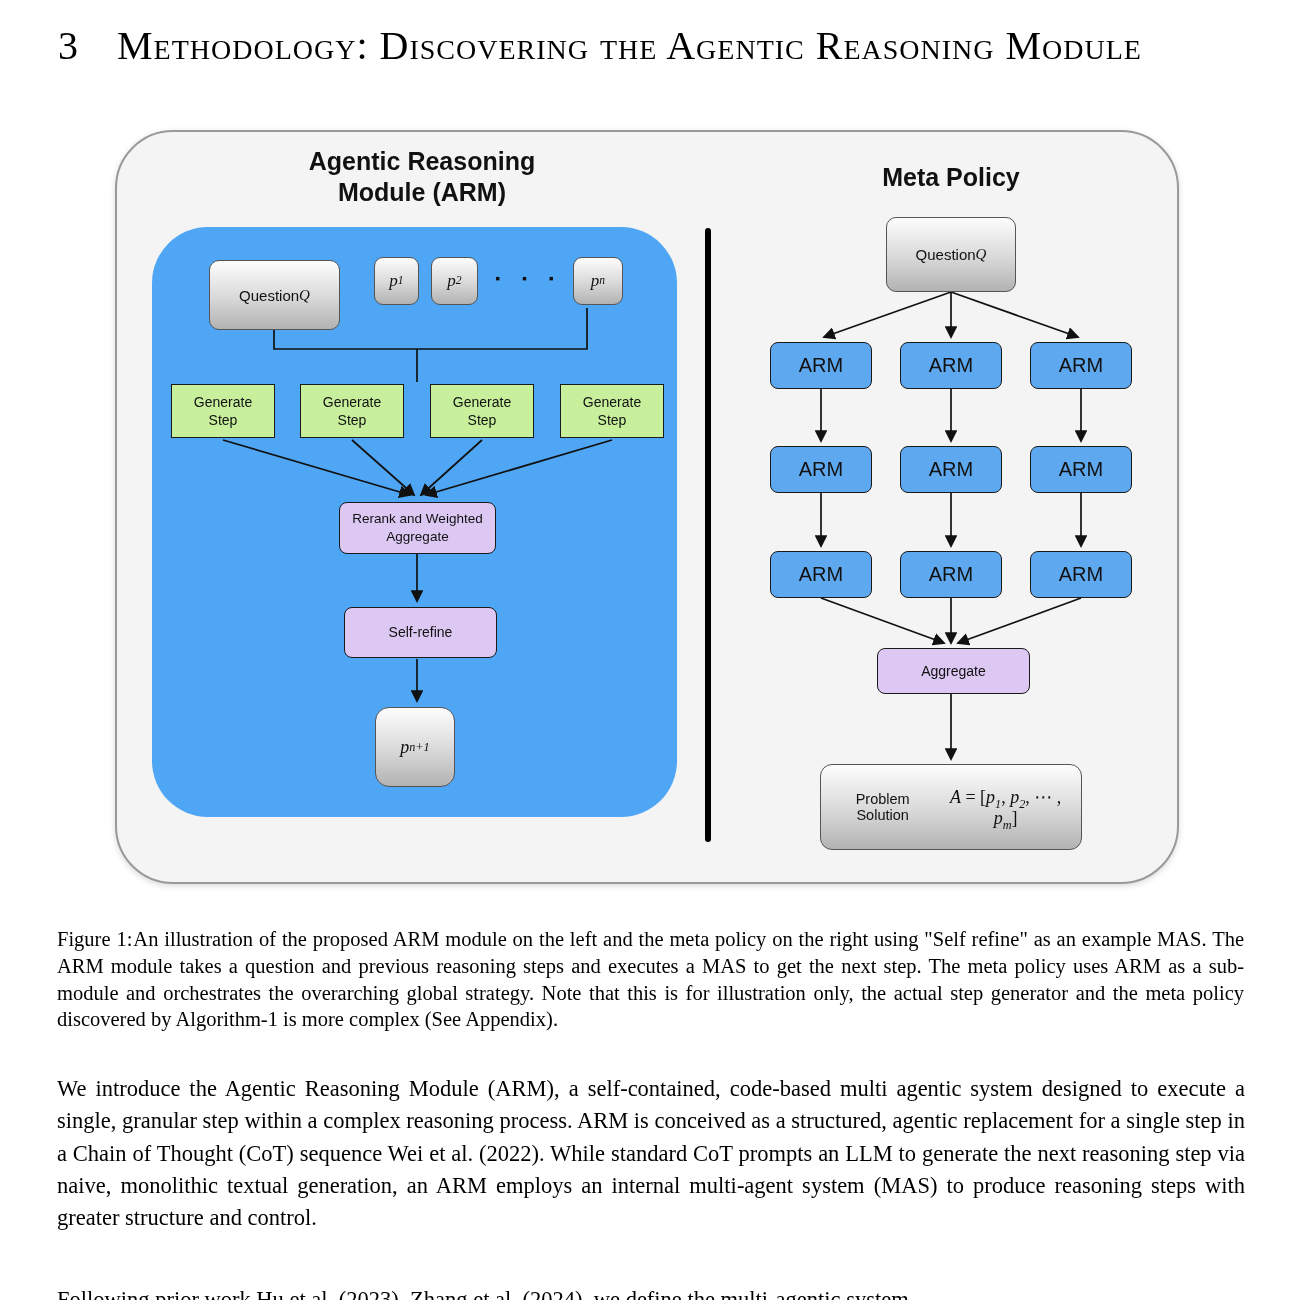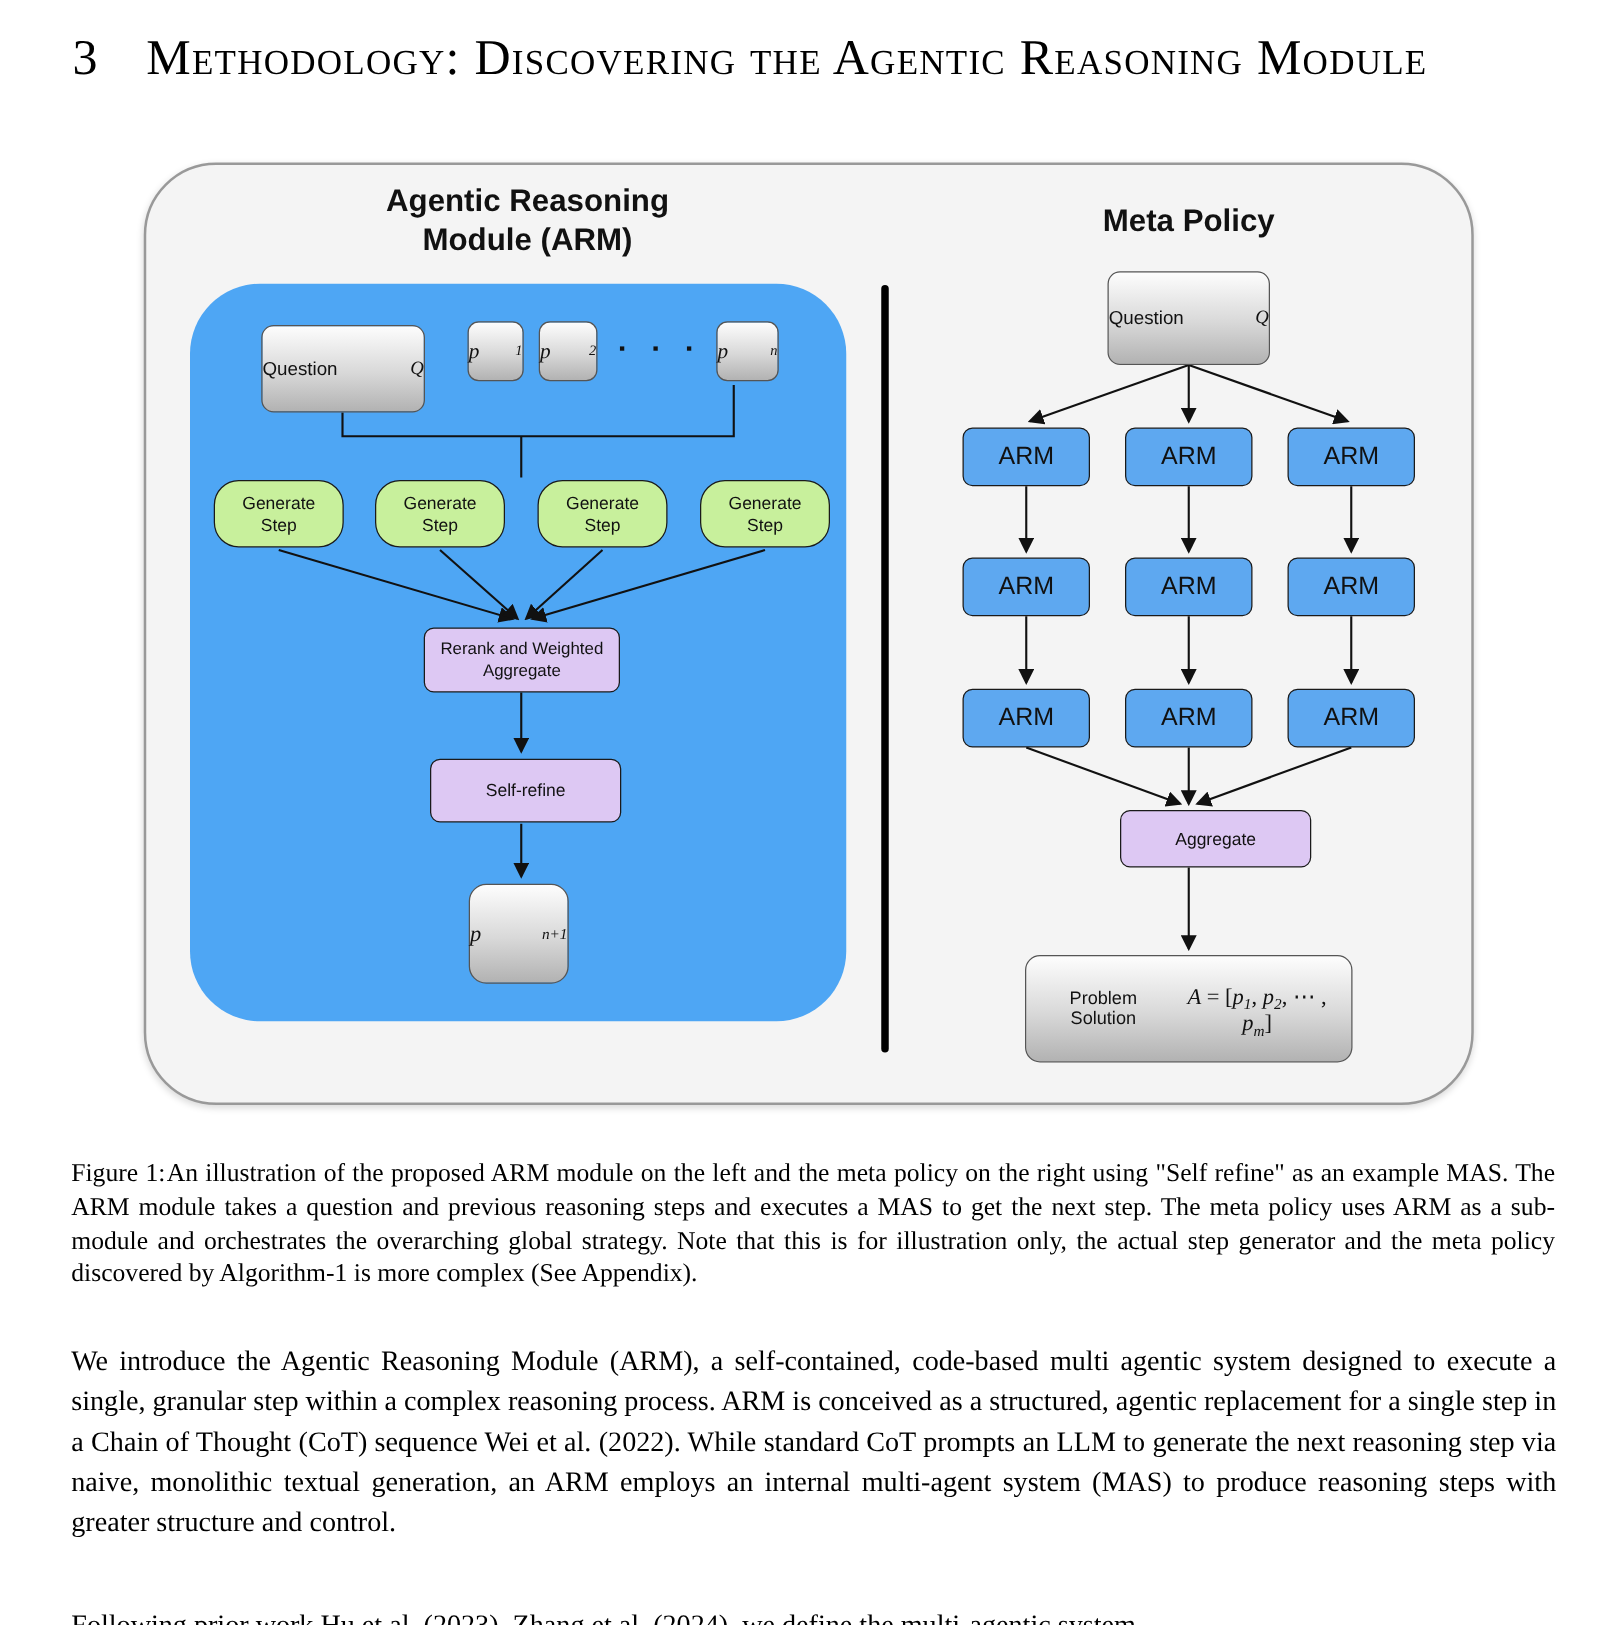--- a/index.html
+++ b/index.html
@@ -34,27 +34,26 @@
     background:#000; border-radius:3px;
   }
   .arrow-layer{position:absolute; left:0; top:0; pointer-events:none;}
   .node{
     position:absolute; display:flex; align-items:center; justify-content:center;
     text-align:center; box-sizing:border-box; color:#111;
   }
   .gray-grad{
     background:linear-gradient(180deg,#fdfdfd 0%,#d8d8d8 55%,#b2b2b2 100%);
     border:1.4px solid #555;
-    justify-content:space-between;
   }
   .qbox{border-radius:10px; font-size:15px;}
   .pbox{border-radius:9px; font-size:17px;}
   .green-box{
     background:var(--step-green,#c8f09c); border:1.4px solid #1a1a1a;
-    border-radius:20px; font-size:14px; line-height:1.3; padding:2px 10px;
+    border-radius:0; font-size:14px; line-height:1.3; padding:2px 10px;
   }
   .purple-box{
     background:var(--agg-purple,#ddc8f3); border:1.4px solid #1a1a1a;
     border-radius:8px; font-size:13.5px; line-height:1.35; padding:2px 8px;
   }
   .arm-box{
     background:var(--arm-blue,#5ea8f0); border:1.4px solid #1a1a1a;
     border-radius:8px; font-size:20px;
   }
   .outbox{border-radius:14px; font-size:18px;}
@@ -177,21 +176,21 @@
     <div class="node arm-box" style="left:913px; top:210px; width:102px; height:47px;">ARM</div>
 
     <div class="node arm-box" style="left:653px; top:314px; width:102px; height:47px;">ARM</div>
     <div class="node arm-box" style="left:783px; top:314px; width:102px; height:47px;">ARM</div>
     <div class="node arm-box" style="left:913px; top:314px; width:102px; height:47px;">ARM</div>
 
     <div class="node arm-box" style="left:653px; top:419px; width:102px; height:47px;">ARM</div>
     <div class="node arm-box" style="left:783px; top:419px; width:102px; height:47px;">ARM</div>
     <div class="node arm-box" style="left:913px; top:419px; width:102px; height:47px;">ARM</div>
 
-    <div class="node purple-box" style="left:760px; top:516px; width:153px; height:46px; font-size:14px;margin-left:19px;">Aggregate</div>
+    <div class="node purple-box" style="left:760px; top:516px; width:153px; height:46px; font-size:14px;">Aggregate</div>
 
     <div class="node gray-grad solution" style="left:703px; top:632px; width:262px; height:86px;">
       <div class="solution-title">Problem Solution</div>
       <div class="formula"><span class="it">A</span><span> = [</span><span class="it">p</span><sub class="it">1</sub><span>, </span><span class="it">p</span><sub class="it">2</sub><span>, ⋯ , </span><span class="it">p</span><sub class="it">m</sub><span>]</span></div>
     </div>
 
   </div>
 
   <div class="caption">
     <span class="cap-label">Figure 1:</span><span>An illustration of the proposed ARM module on the left and the meta policy on the right using "Self refine" as an example MAS. The ARM module takes a question and previous reasoning steps and executes a MAS to get the next step. The meta policy uses ARM as a sub-module and orchestrates the overarching global strategy. Note that this is for illustration only, the actual step generator and the meta policy discovered by Algorithm-1 is more complex (See Appendix).</span>

